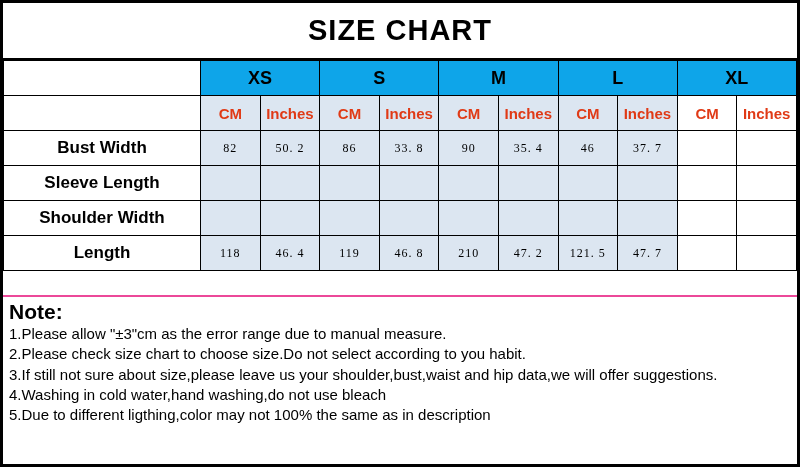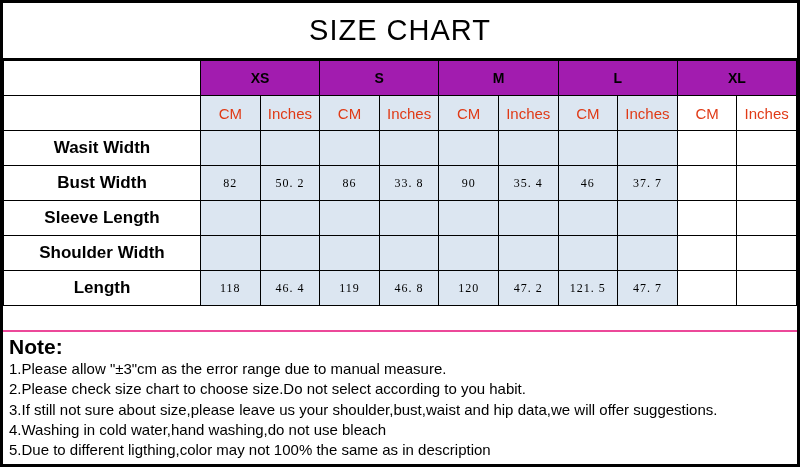--- a/index.html
+++ b/index.html
@@ -26,21 +26,21 @@
   .title-bar {
     height: 55px;
     display: flex;
     align-items: center;
     justify-content: center;
     border-bottom: 2px solid #000000;
     flex: 0 0 auto;
   }
   .title-bar .title {
     font-size: 29px;
-    font-weight: normal;
+    font-weight: bold;
     letter-spacing: 1px;
   }
   table.size-chart {
     width: 100%;
     border-collapse: collapse;
     table-layout: fixed;
     flex: 0 0 auto;
   }
   table.size-chart td {
     border: 1px solid #000000;
@@ -50,26 +50,26 @@
     height: 34px;
   }
   td.col-label {
     width: 196px;
     font-weight: bold;
     font-size: 17px;
     background: #ffffff;
   }
   td.size-head {
     font-weight: bold;
-    font-size: 14px;
-    background: #a21caf;
+    font-size: 18px;
+    background: #0ea5e9;
   }
   td.unit {
     color: #e03a16;
-    font-weight: normal;
+    font-weight: bold;
     font-size: 15px;
     background: #dce6f1;
   }
   td.unit.plain {
     background: #ffffff;
   }
   td.val {
     font-size: 12px;
     background: #dce6f1;
     font-family: Liberation Serif, serif;
@@ -122,33 +122,20 @@
         <td class="unit">CM</td>
         <td class="unit">Inches</td>
         <td class="unit">CM</td>
         <td class="unit">Inches</td>
         <td class="unit">CM</td>
         <td class="unit">Inches</td>
         <td class="unit plain">CM</td>
         <td class="unit plain">Inches</td>
       </tr>
 
-      <tr>
-        <td class="col-label">Wasit Width</td>
-        <td class="val"></td>
-        <td class="val"></td>
-        <td class="val"></td>
-        <td class="val"></td>
-        <td class="val"></td>
-        <td class="val"></td>
-        <td class="val"></td>
-        <td class="val"></td>
-        <td class="val plain"></td>
-        <td class="val plain"></td>
-      </tr>
 
       <tr>
         <td class="col-label">Bust Width</td>
         <td class="val">82</td>
         <td class="val">50. 2</td>
         <td class="val">86</td>
         <td class="val">33. 8</td>
         <td class="val">90</td>
         <td class="val">35. 4</td>
         <td class="val">46</td>
@@ -184,21 +171,21 @@
         <td class="val plain"></td>
         <td class="val plain"></td>
       </tr>
 
       <tr>
         <td class="col-label">Length</td>
         <td class="val">118</td>
         <td class="val">46. 4</td>
         <td class="val">119</td>
         <td class="val">46. 8</td>
-        <td class="val">120</td>
+        <td class="val">210</td>
         <td class="val">47. 2</td>
         <td class="val">121. 5</td>
         <td class="val">47. 7</td>
         <td class="val plain"></td>
         <td class="val plain"></td>
       </tr>
     </tbody>
   </table>
 
   <div class="note">

